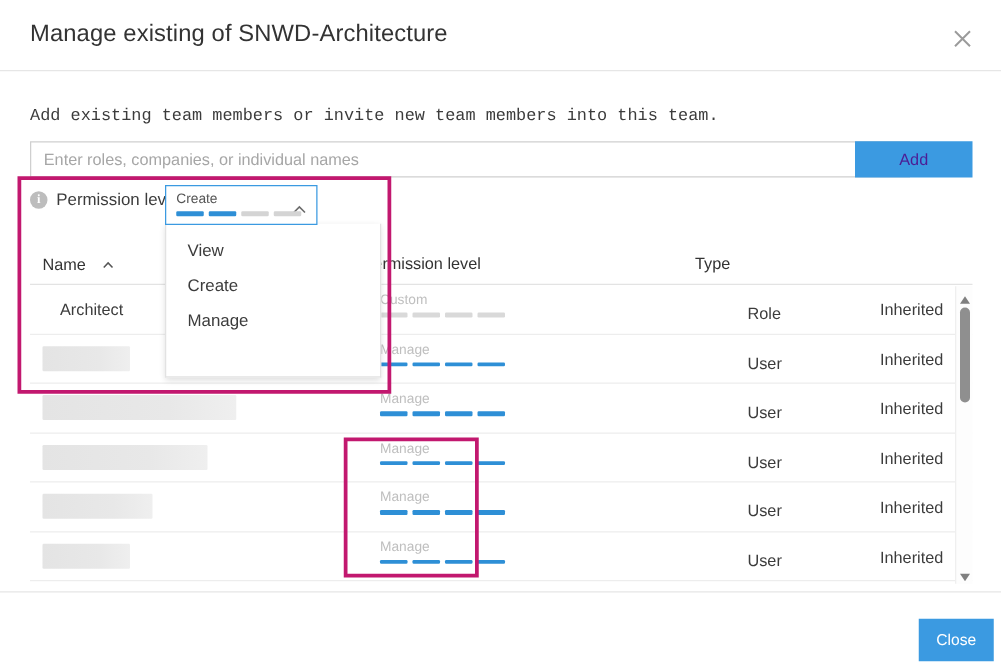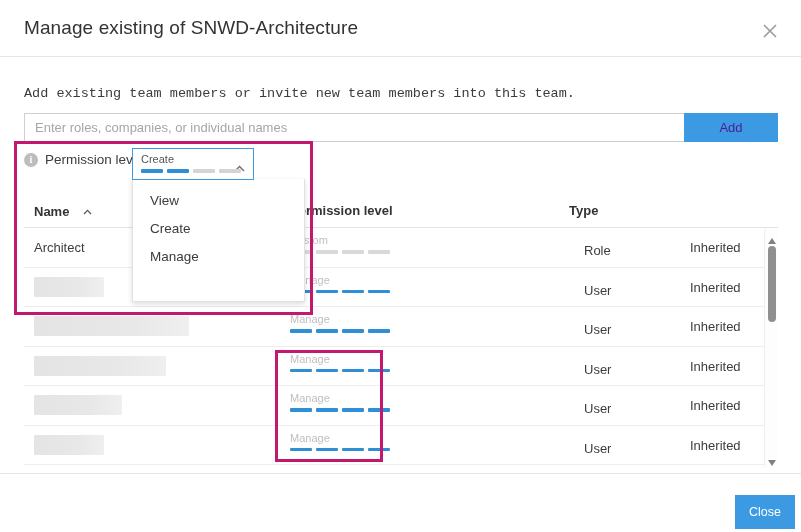--- a/index.html
+++ b/index.html
@@ -122,34 +122,34 @@
   .table-wrap {
     position: absolute; left: 24px; top: 194px;
     width: 754px; height: 273px;
   }
   .thead {
     position: relative; height: 34px;
     border-bottom: 1px solid #e3e3e3;
   }
   .th {
     position: absolute; top: 9px;
-    font-size: 13px; color: #333; font-weight: bold;
+    font-size: 13px; color: #333; font-weight: normal;
   }
   .th-name { left: 10px; }
   .sort-caret { margin-left: 10px; display: inline-block; vertical-align: 1px; }
   .th-perm { left: 266px; }
-  .th-type { left: 545px; }
+  .th-type { left: 532px; }
 
   .tbody { position: relative; height: 239px; overflow: hidden; }
   .trow {
     position: relative;
     height: 39.5px;
     border-bottom: 1px solid #ededed;
   }
-  .cell { position: absolute; font-size: 13px; color: #3c3c3c; }
+  .cell { position: absolute; font-size: 13px; color: #3c3c3c; margin-left: 14px; }
   .cell-name { left: 10px; top: 12px; }
   .redact {
     position: absolute; left: 10px; top: 9px;
     height: 20px;
     background: linear-gradient(90deg,#e4e4e4,#e8e8e8 65%,#efefef);
     border-radius: 1px;
   }
   .cell-perm { left: 266px; top: 6px; }
   .perm-text { font-size: 11px; color: #bfbfbf; }
   .perm-segs { display: flex; gap: 4px; margin-top: 4px; }

